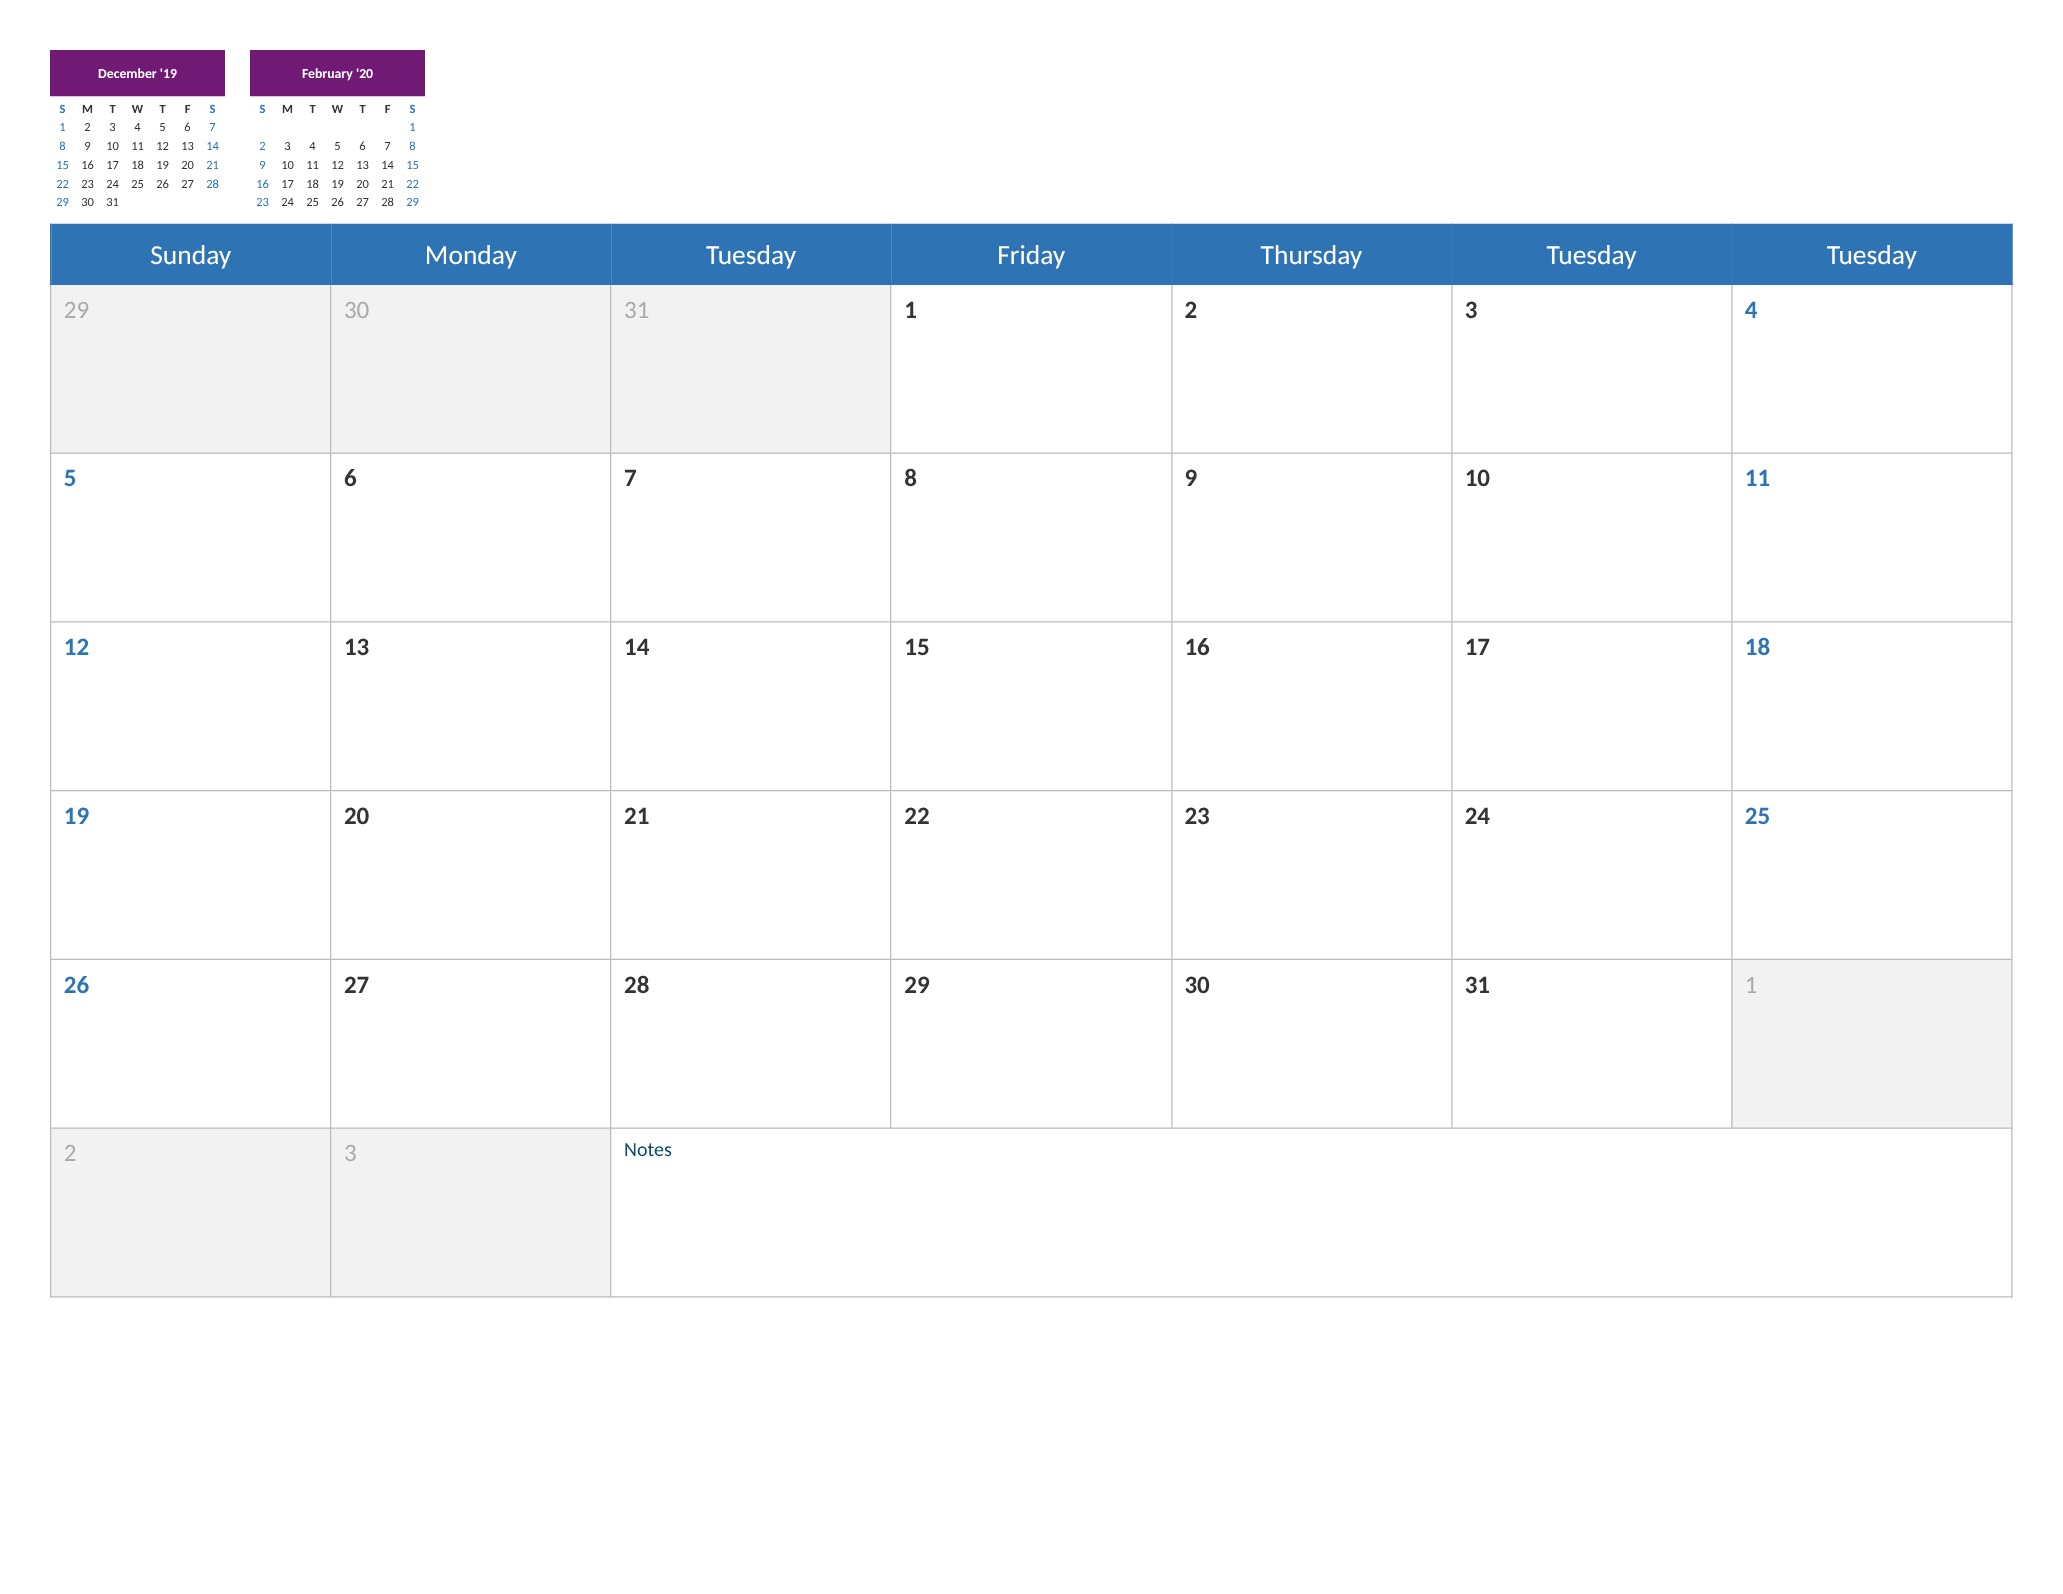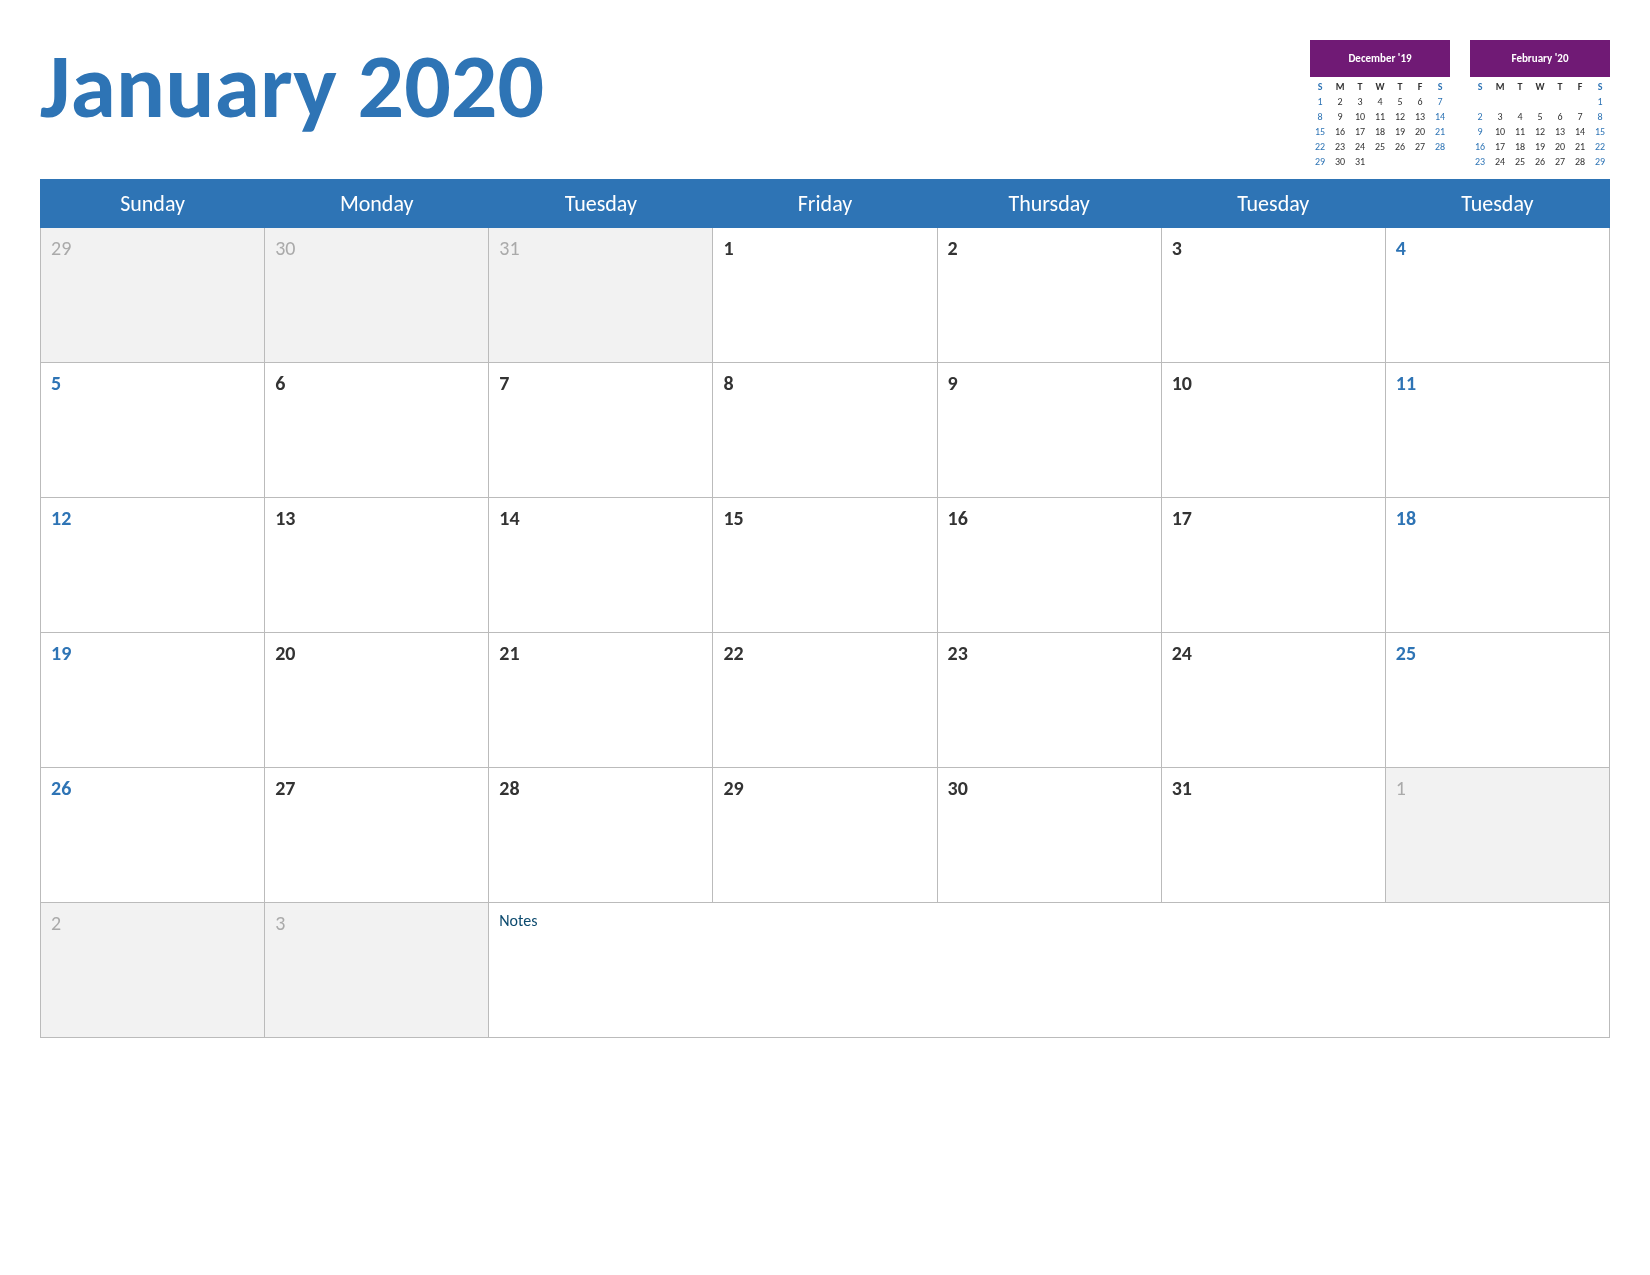--- a/index.html
+++ b/index.html
@@ -124,21 +124,20 @@
 
     
     .last-row td {
       height: 130px;
     }
   </style>
 </head>
 <body>
 
 <div class="header-area">
-  <h1 class="main-title">January 2020</h1>
   <div class="mini-cals">
 
     <div class="mini-cal">
       <div class="mini-cal-header">December '19</div>
       <div class="mini-cal-grid">
         <span class="dow sun">S</span>
         <span class="dow">M</span>
         <span class="dow">T</span>
         <span class="dow">W</span>
         <span class="dow">T</span>

